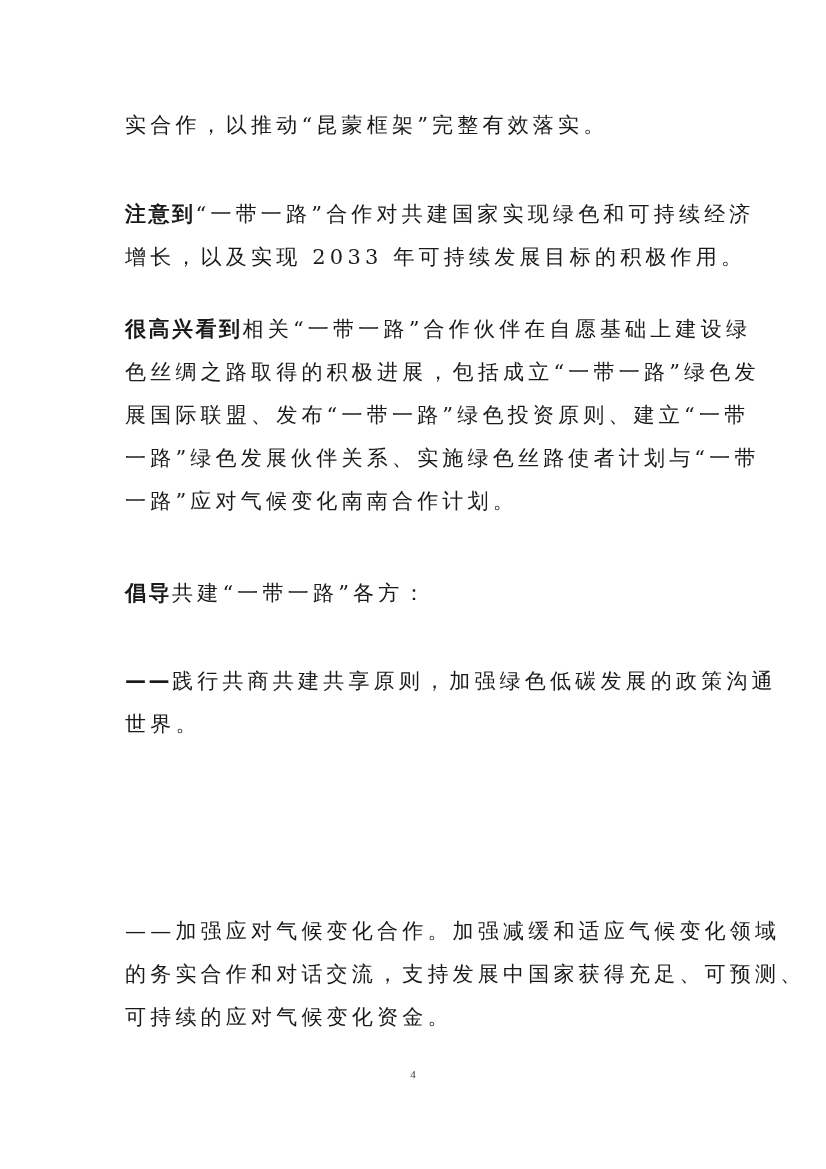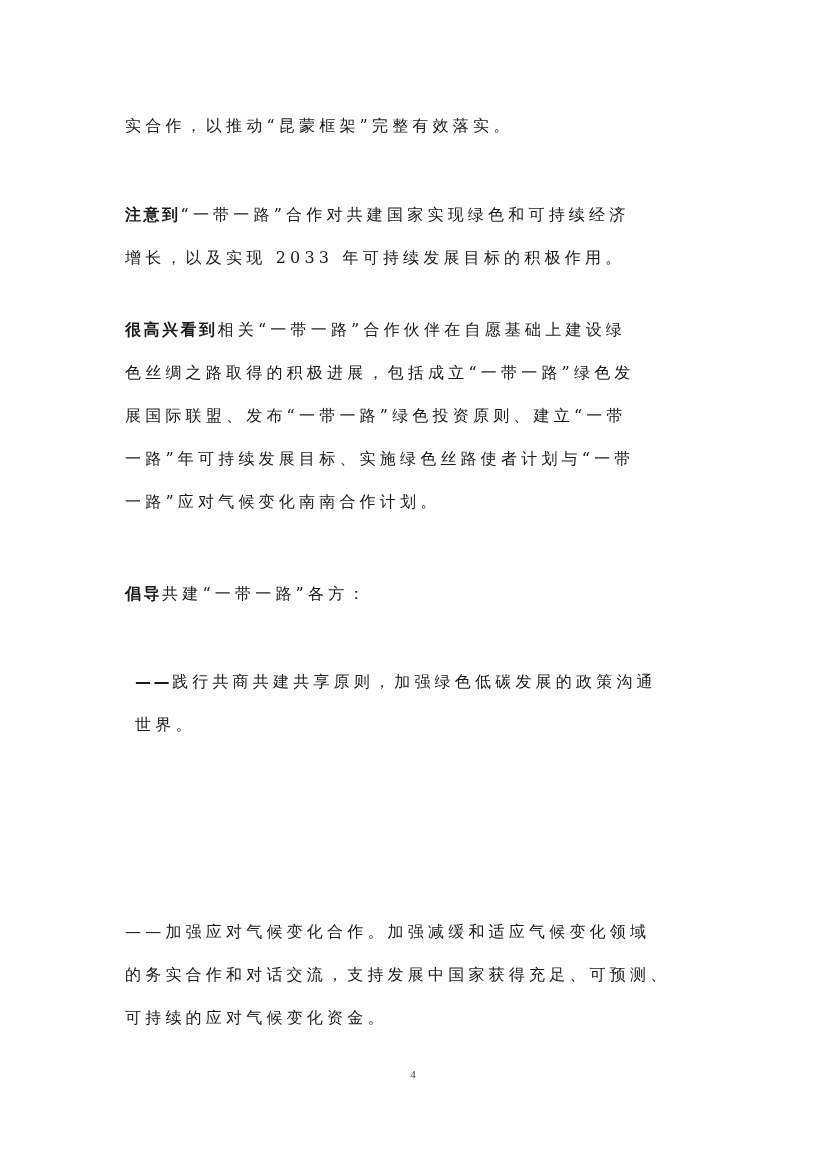--- a/index.html
+++ b/index.html
@@ -18,21 +18,21 @@
     .page {
       position: absolute;
       left: 0; top: 0;
       width: 826px;
       height: 1169px;
     }
     .para {
       position: absolute;
       left: 125px;
       width: 580px;
-      font-size: 16px;
+      font-size: 21px;
       line-height: 43px;
       letter-spacing: 4.2px;
       text-align: justify;
       text-align-last: left;
       margin: 0;
       word-break: break-all;
     }
     .para .line {
       display: block;
       white-space: nowrap;
@@ -64,29 +64,29 @@
 
   <p class="para" style="top:193px;">
     <span class="line"><span class="bold">注意到</span><span>“一带一路”合作对共建国家实现绿色和可持续经济</span></span>
     <span class="line">增长，以及实现 2033 年可持续发展目标的积极作用。</span>
   </p>
 
   <p class="para" style="top:308px;">
     <span class="line"><span class="bold">很高兴看到</span><span>相关“一带一路”合作伙伴在自愿基础上建设绿</span></span>
     <span class="line">色丝绸之路取得的积极进展，包括成立“一带一路”绿色发</span>
     <span class="line">展国际联盟、发布“一带一路”绿色投资原则、建立“一带</span>
-    <span class="line">一路”年可持续发展目标、实施绿色丝路使者计划与“一带</span>
+    <span class="line">一路”绿色发展伙伴关系、实施绿色丝路使者计划与“一带</span>
     <span class="line">一路”应对气候变化南南合作计划。</span>
   </p>
 
   <p class="para" style="top:572px;">
     <span class="line"><span class="bold">倡导</span><span>共建“一带一路”各方：</span></span>
   </p>
 
-  <p class="para" style="top:660px;margin-left:10px;">
+  <p class="para" style="top:660px;">
     <span class="line"><span class="bold">——</span><span>践行共商共建共享原则，加强绿色低碳发展的政策沟通</span></span>
     <span class="line">世界。</span>
   </p>
 
   <p class="para" style="top:910px;">
     <span class="line">——加强应对气候变化合作。加强减缓和适应气候变化领域</span>
     <span class="line">的务实合作和对话交流，支持发展中国家获得充足、可预测、</span>
     <span class="line">可持续的应对气候变化资金。</span>
   </p>
 

